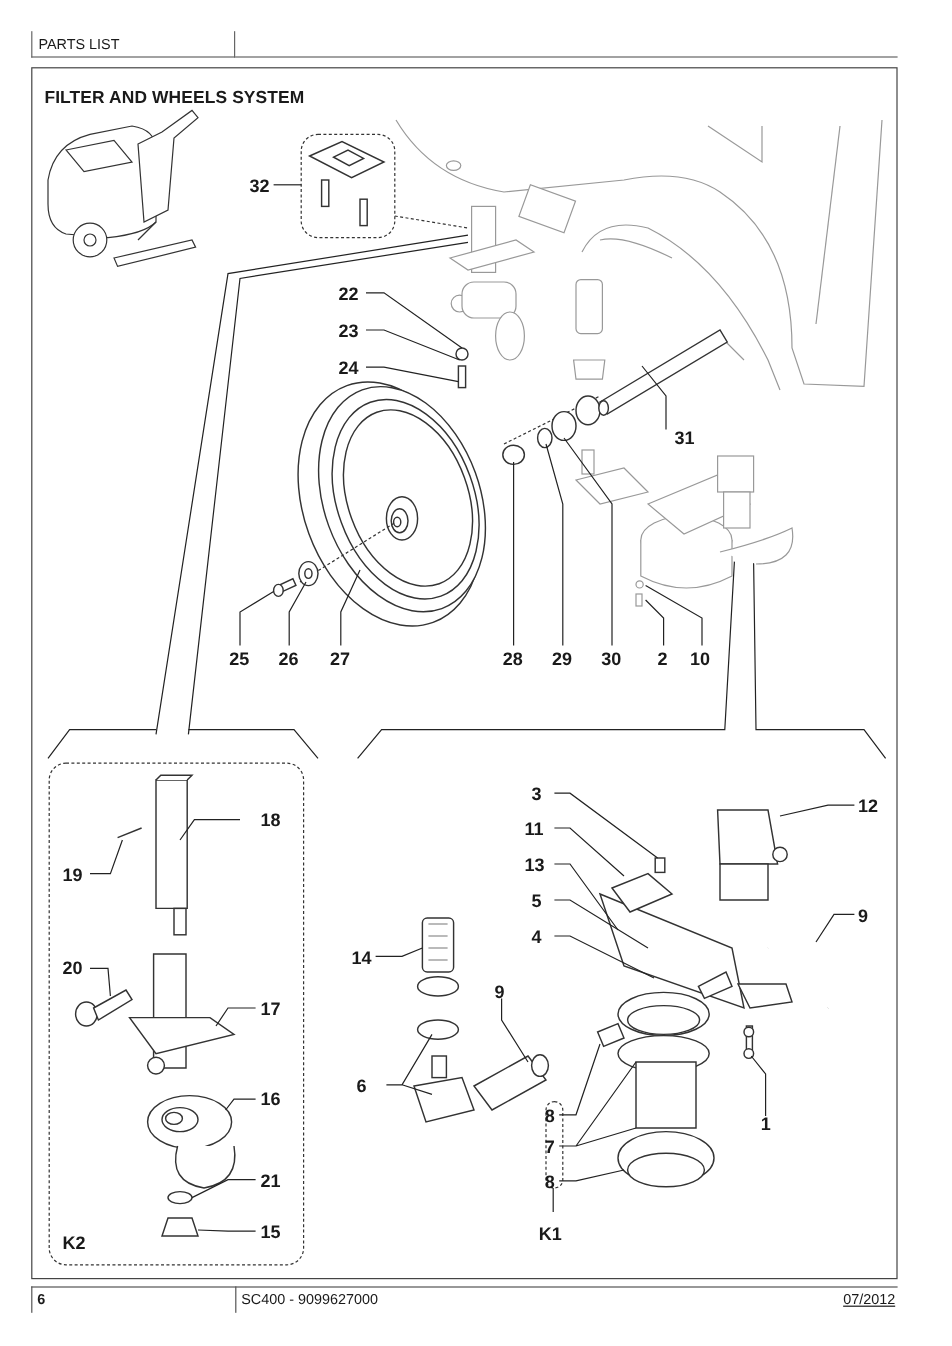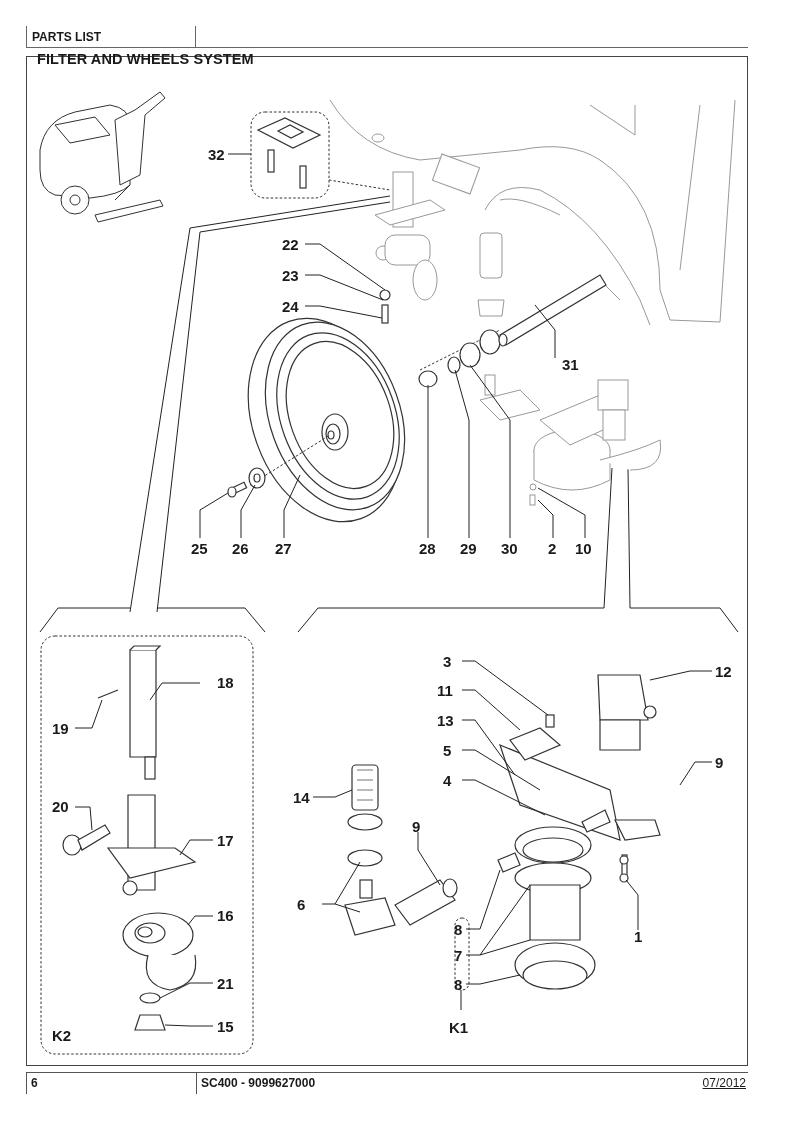--- a/index.html
+++ b/index.html
@@ -1,26 +1,26 @@
 <!DOCTYPE html>
 <html><head>
 <meta charset="utf-8">
 <style>
   html,body{margin:0;padding:0;background:#fff;}
   body{width:793px;height:1122px;position:relative;overflow:hidden;font-family:"Liberation Sans",sans-serif;color:#1a1a1a;}
   .hdr{position:absolute;left:26px;top:26px;width:170px;height:22px;border-left:1px solid #666;border-right:1px solid #666;border-bottom:1.5px solid #666;box-sizing:border-box;}
   .hdr-line{position:absolute;left:196px;top:47px;width:552px;height:0;border-bottom:1.5px solid #666;}
-  .hdr-title{position:absolute;left:32px;top:30px;font-size:12px;font-weight:bold;}
+  .hdr-title{position:absolute;left:32px;top:30px;font-size:12px;font-weight:normal;}
   .frame{position:absolute;left:26px;top:56px;width:722px;height:1010px;border:1.5px solid #444;box-sizing:border-box;}
-  .sec-title{position:absolute;left:37px;top:51px;font-size:14.5px;font-weight:bold;letter-spacing:0.1px;}
+  .sec-title{position:absolute;left:37px;top:74px;font-size:14.5px;font-weight:bold;letter-spacing:0.1px;}
   .ftr{position:absolute;left:26px;top:1072px;width:722px;height:22px;border-top:1.5px solid #555;}
   .ftr-sep{position:absolute;left:196px;top:1072px;height:22px;border-left:1.2px solid #555;}
   .ftr-left{position:absolute;left:26px;top:1072px;height:22px;border-left:1.2px solid #555;}
   .ftr-page{position:absolute;left:31px;top:1076px;font-size:12px;font-weight:bold;}
-  .ftr-code{position:absolute;left:201px;top:1076px;font-size:12px;font-weight:bold;}
+  .ftr-code{position:absolute;left:201px;top:1076px;font-size:12px;}
   .ftr-date{position:absolute;right:47px;top:1076px;font-size:12px;text-decoration:underline;}
   svg.drawing{position:absolute;left:0;top:0;}
   .lbl{font-family:"Liberation Sans",sans-serif;font-weight:bold;font-size:15px;fill:#1a1a1a;}
   .ln{stroke:#222;stroke-width:1;fill:none;}
   .pt{stroke:#333;stroke-width:1.2;fill:#fff;}
   .pt-light{stroke:#999;stroke-width:1;fill:#fff;}
   .dash{stroke:#333;stroke-width:1;fill:none;stroke-dasharray:2.5 2;}
 </style>
 </head>
 <body>

